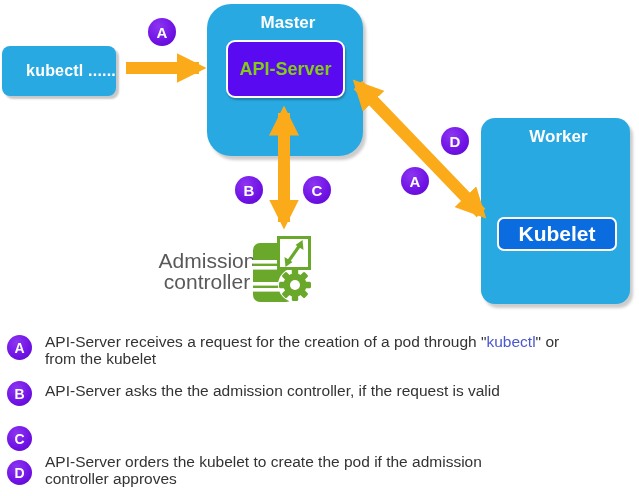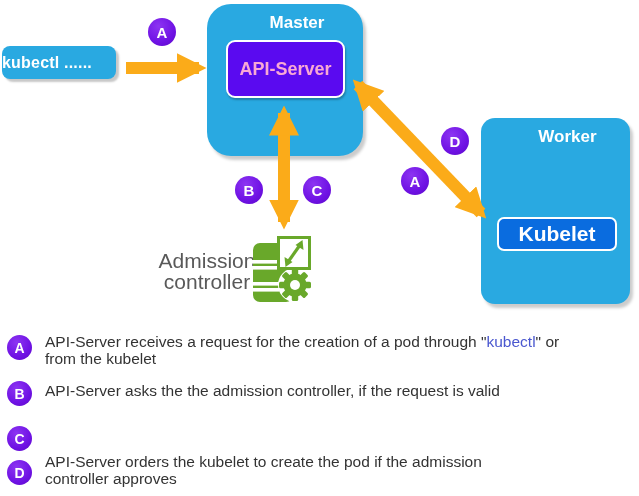--- a/index.html
+++ b/index.html
@@ -7,31 +7,31 @@
     --badge-purple:#6f12e4; --orange:#fbab19; --green:#69a82a;
     --text-dark:#333333; --gray-text:#595959; --link-blue:#4a57cf;
   }
   *{margin:0;padding:0;box-sizing:border-box;}
   html,body{width:639px;height:496px;background:var(--bg);overflow:hidden;
     font-family:"Liberation Sans", sans-serif;}
   .stage{position:relative;width:639px;height:496px;background:var(--bg);}
 
   
   .box{position:absolute;color:#fff;font-weight:bold;}
-  .kubectl{left:2px;top:46px;width:114px;height:33px;background:var(--blue);
+  .kubectl{left:2px;top:46px;width:114px;height:50px;background:var(--blue);
     border-radius:8px;box-shadow:3px 3px 2px #c8c8c8;display:flex;align-items:center;
-    justify-content:flex-start;font-size:16px;letter-spacing:.2px;}
+    justify-content:flex-end;font-size:16px;letter-spacing:.2px;}
   .master{left:207px;top:4px;width:156px;height:152px;background:var(--blue);
     border-radius:24px;box-shadow:3px 4px 3px #cccccc;}
-  .box-title{position:absolute;top:9px;left:12px;width:100%;text-align:center;
+  .box-title{position:absolute;top:9px;left:3px;width:100%;text-align:center;
     font-size:17px;font-weight:bold;color:#fff;}
   .api{position:absolute;left:19px;top:36px;width:119px;height:58px;
     background:var(--api-purple);border:2px solid #fff;border-radius:9px;
     display:flex;align-items:center;justify-content:center;font-size:18px;
-    font-weight:bold;color:#f9a8d4;box-shadow:1px 2px 2px rgba(0,0,0,.25);}
+    font-weight:bold;color:#84cc16;box-shadow:1px 2px 2px rgba(0,0,0,.25);}
   .worker{left:481px;top:118px;width:149px;height:186px;background:var(--blue);
     border-radius:14px;box-shadow:3px 4px 3px #cccccc;}
   .kubelet{position:absolute;left:16px;top:99px;width:120px;height:34px;
     background:var(--kubelet-blue);border:2px solid #fff;border-radius:7px;
     display:flex;align-items:center;justify-content:center;font-size:21px;
     font-weight:bold;color:#fff;}
 
   
   svg.arrows{position:absolute;left:0;top:0;width:639px;height:496px;z-index:2;
     pointer-events:none;}

